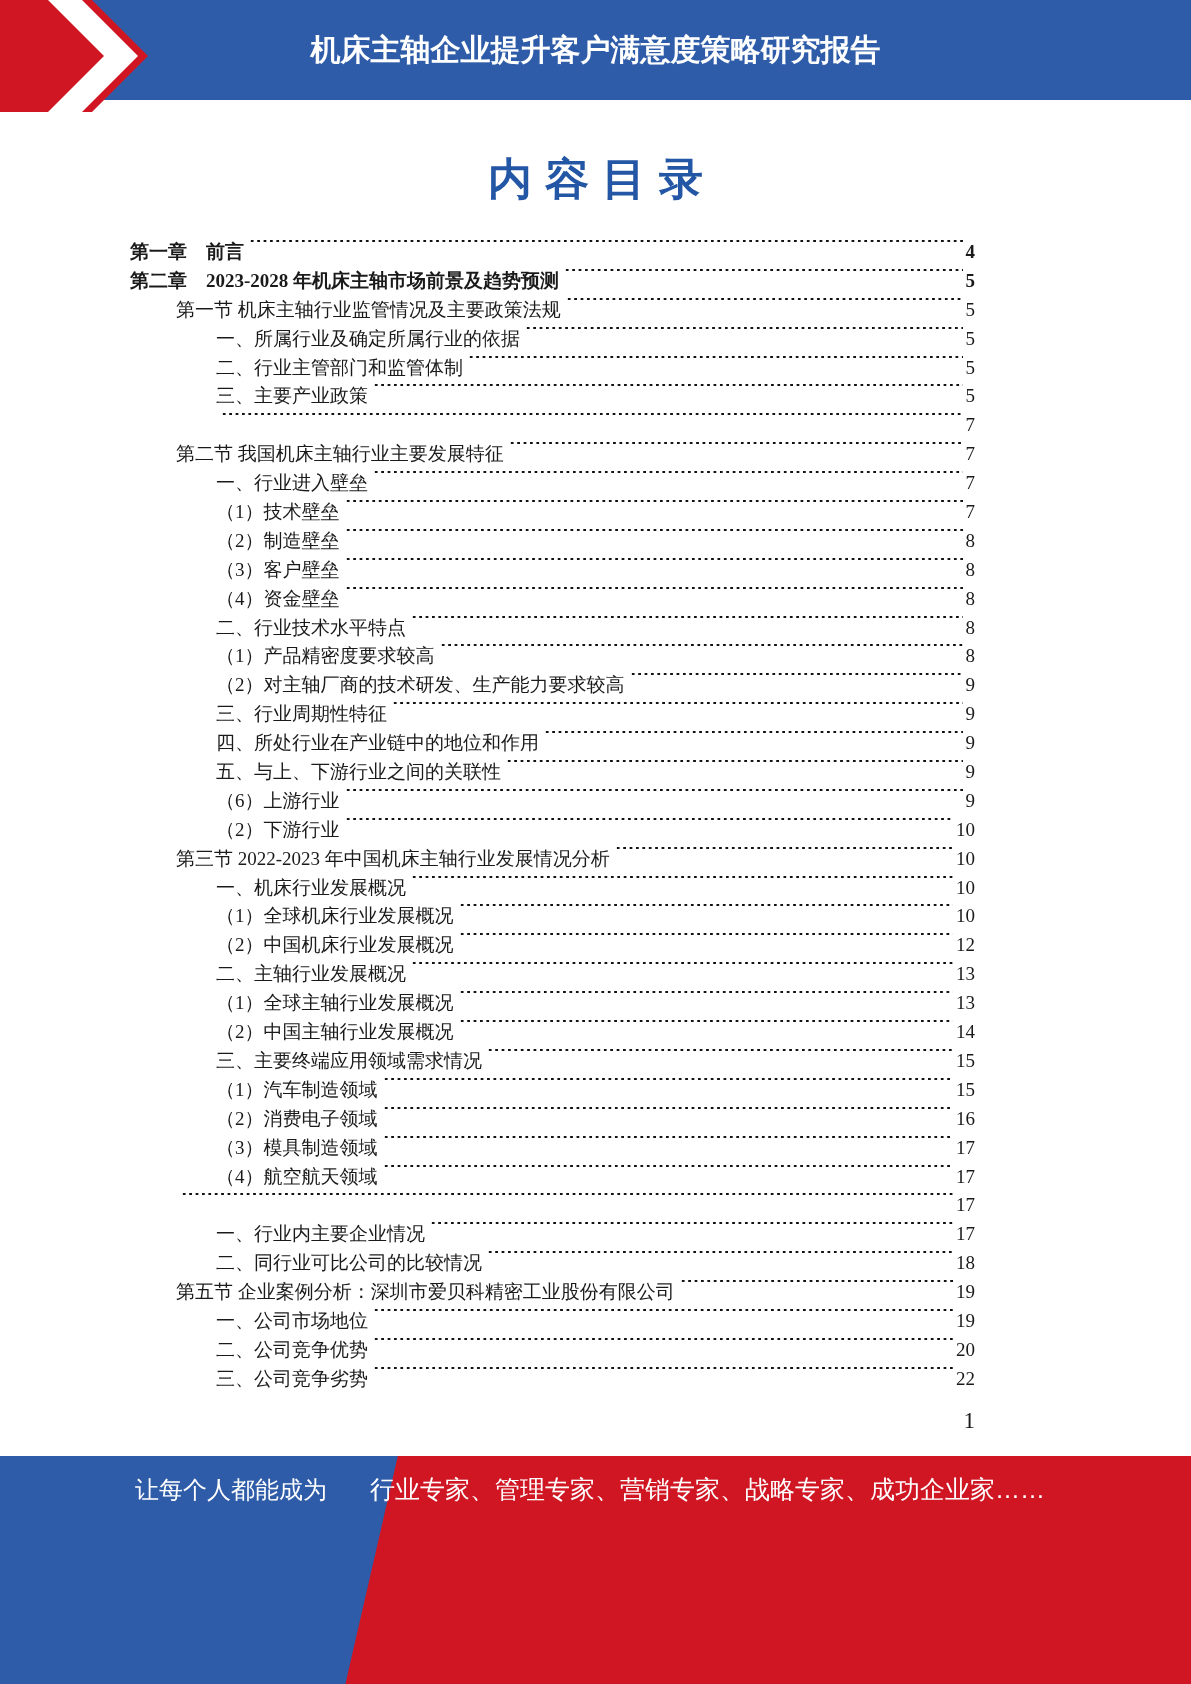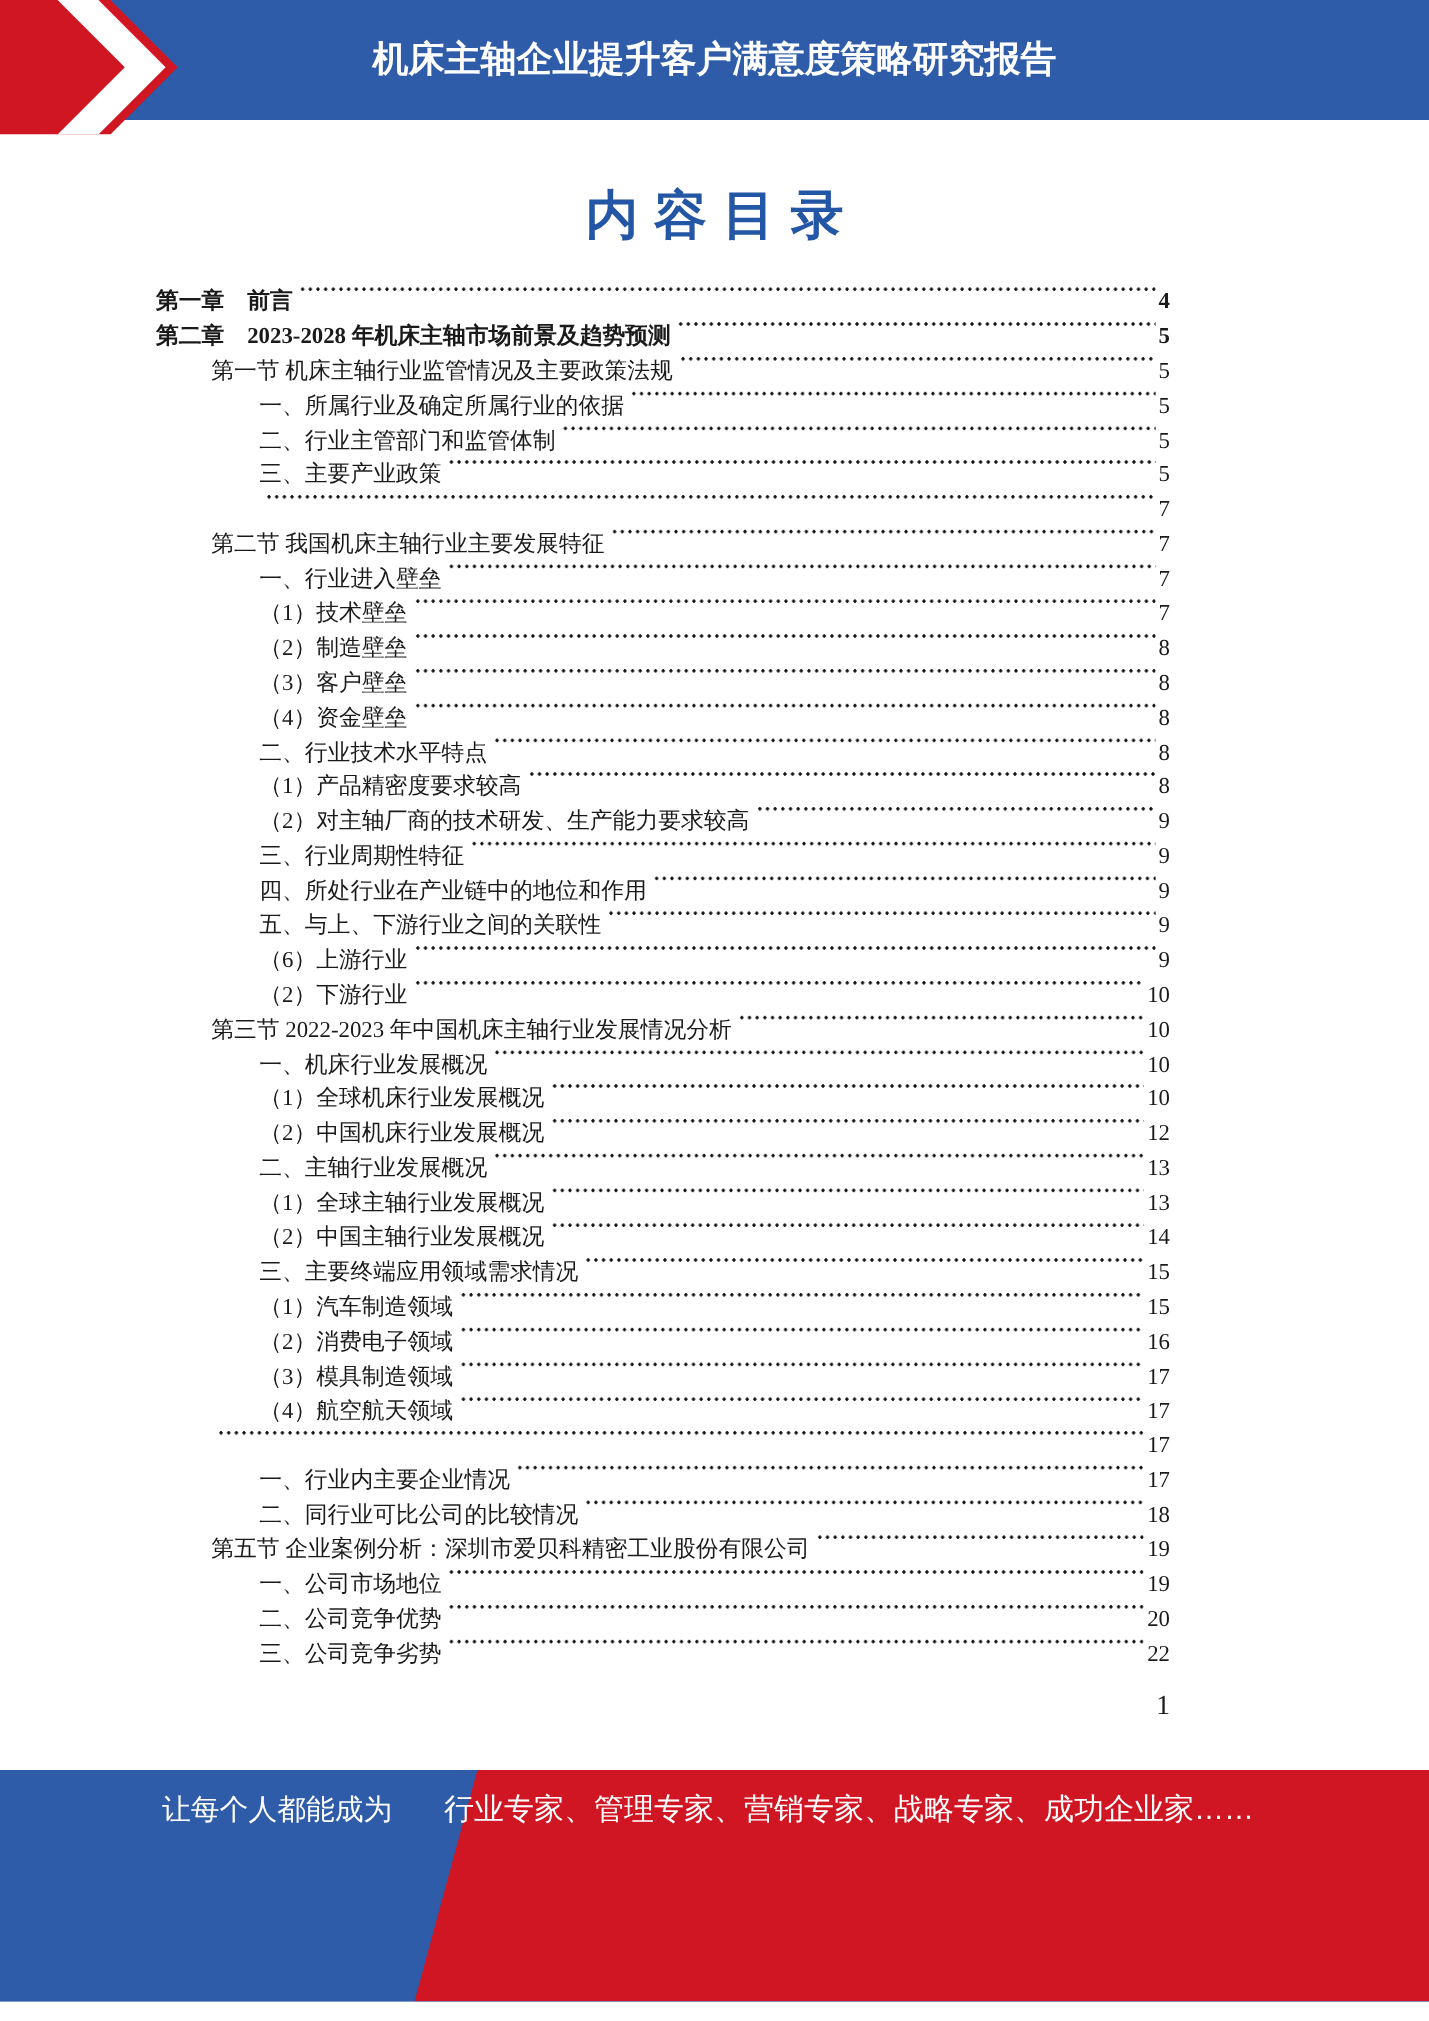--- a/index.html
+++ b/index.html
@@ -69,21 +69,21 @@
 
   
   .page-number{
     position:absolute;top:1408px;right:216px;
     font-size:23px;color:var(--text-black);
     font-family:"Liberation Serif","DejaVu Serif",serif;
   }
 
   
   .footer{
-    position:absolute;left:0;bottom:16px;width:1191px;height:193px;
+    position:absolute;left:0;bottom:0;width:1191px;height:228px;
     background:var(--banner-blue);
   }
   .footer-red{
     position:absolute;top:0;left:0;width:100%;height:100%;
     background:var(--accent-red);
     clip-path:polygon(33.4% 0, 100% 0, 100% 100%, 29% 100%);
   }
   .footer-left-text{
     position:absolute;left:135px;top:18px;
     color:#ffffff;font-size:24px;line-height:32px;

